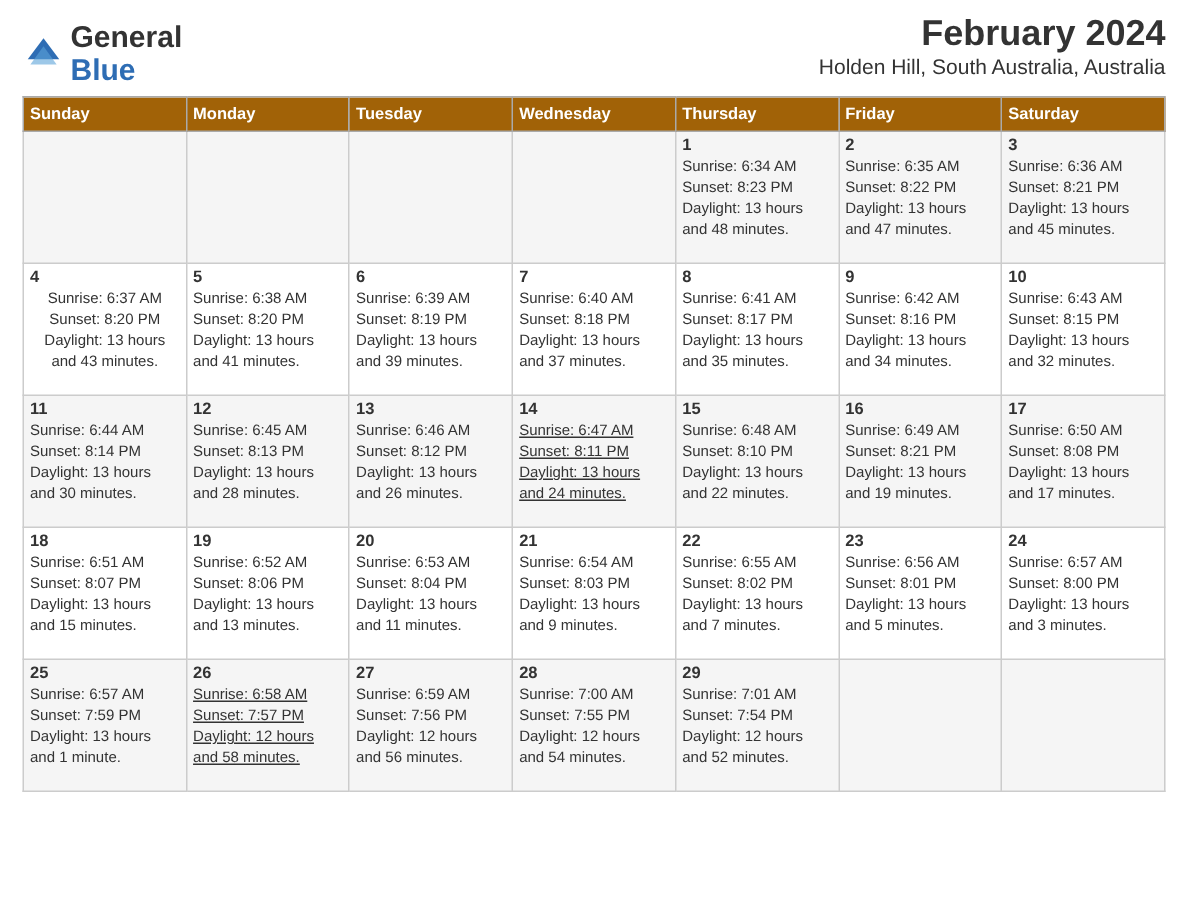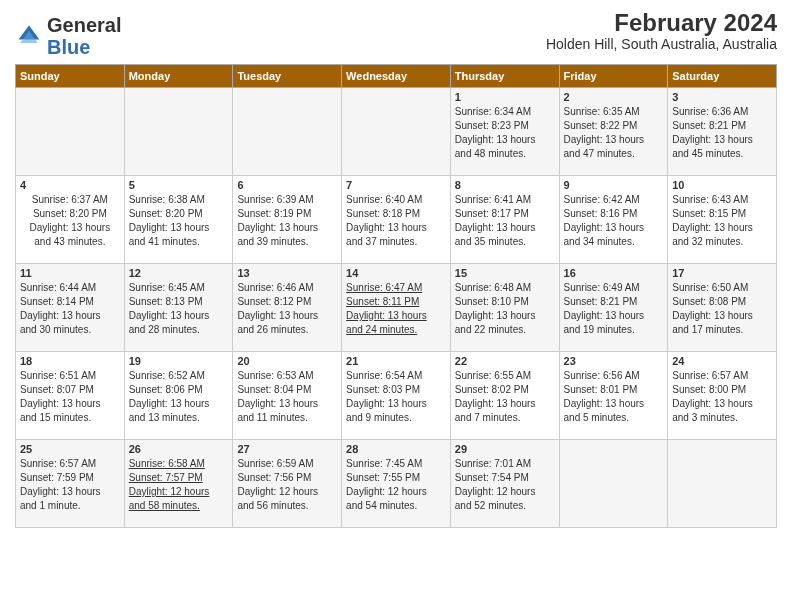--- a/index.html
+++ b/index.html
@@ -336,21 +336,21 @@
           </td>
           <td>
             <span class="day-num">27</span>
             <div class="day-info" style="white-space: pre-line;">Sunrise: 6:59 AM
 Sunset: 7:56 PM
 Daylight: 12 hours
 and 56 minutes.</div>
           </td>
           <td>
             <span class="day-num">28</span>
-            <div class="day-info" style="white-space: pre-line;">Sunrise: 7:45 AM
+            <div class="day-info" style="white-space: pre-line;">Sunrise: 7:00 AM
 Sunset: 7:55 PM
 Daylight: 12 hours
 and 54 minutes.</div>
           </td>
           <td>
             <span class="day-num">29</span>
             <div class="day-info" style="white-space: pre-line;">Sunrise: 7:01 AM
 Sunset: 7:54 PM
 Daylight: 12 hours
 and 52 minutes.</div>

